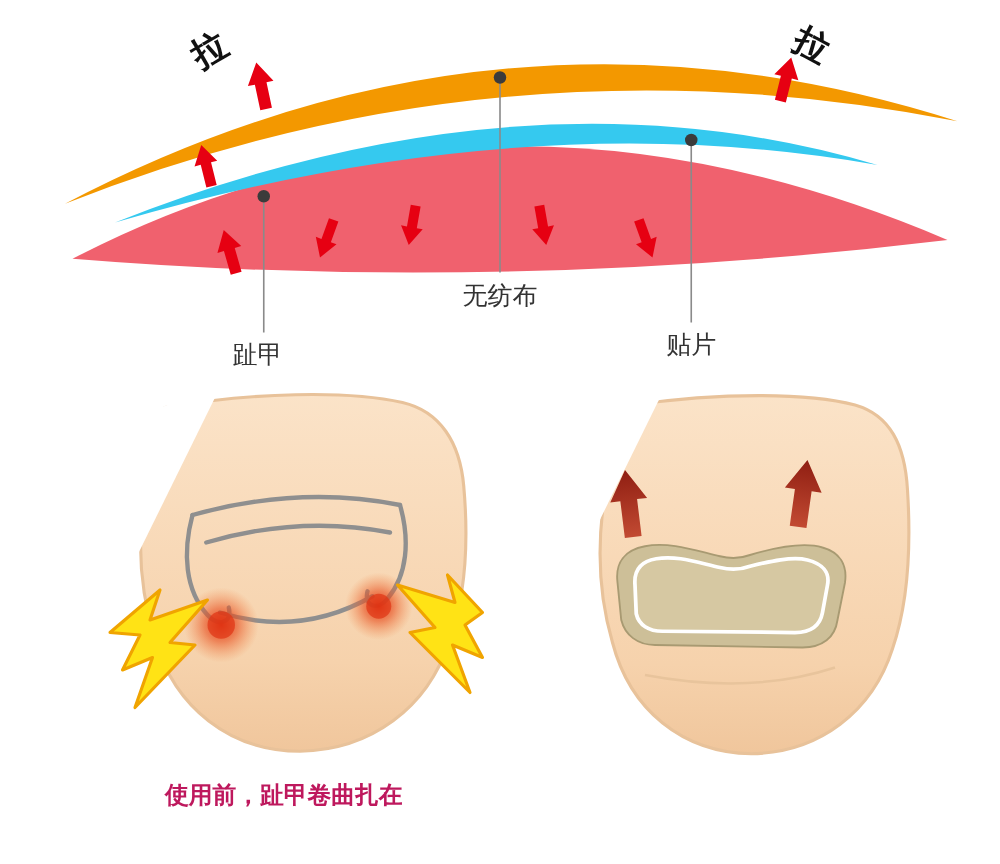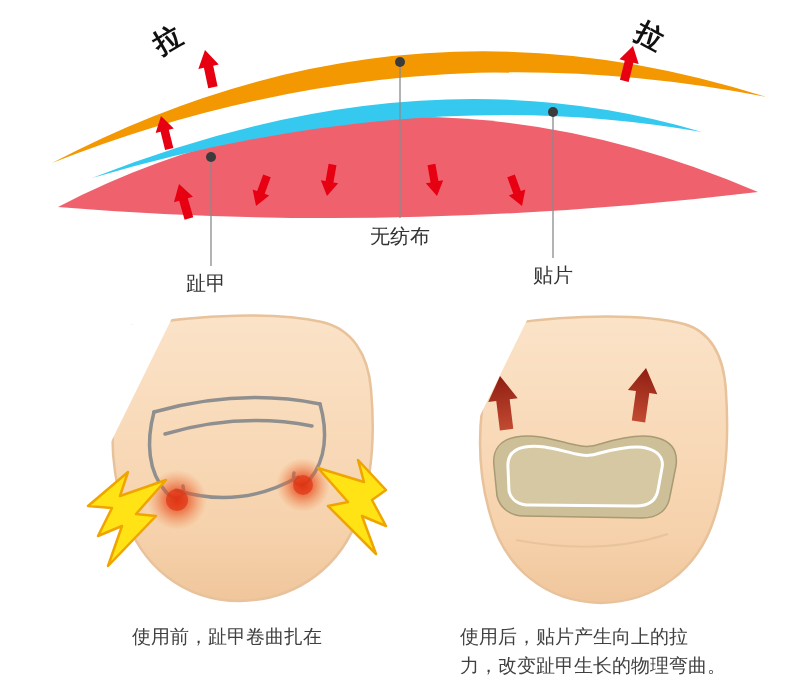--- a/index.html
+++ b/index.html
@@ -30,22 +30,22 @@
   }
   figure { margin: 0; width: 340px; }
   .toe-skin { stroke: #e8c29a; stroke-width: 2.5; }
   .nail-line path { fill: none; stroke: #8f8f8f; stroke-width: 3.5; stroke-linecap: round; }
   .bolt { fill: #ffe315; stroke: #f0a400; stroke-width: 2.5; stroke-linejoin: round; }
   .patch-outer { stroke: #a89a72; stroke-width: 1.5; }
   .patch-inner { stroke: #ffffff; stroke-width: 3; }
   figcaption.cap {
     font-size: 19px;
     line-height: 1.5;
-    color: #404040;
-    font-weight: 400;
+    color: #be185d;
+    font-weight: 700;
     margin-top: 4px;
   }
   .cap-before { padding-left: 60px; }
   .cap-after  { padding-left: 24px; }
 </style>
 </head>
 <body>
 
 <div class="page">
 
@@ -170,19 +170,18 @@
                  C 222 137 228 144 226 154 L 222 176 C 220 187 212 192 200 192
                  L 94 191 C 83 191 75 186 73 177 Z"></path>
 
         <g fill="url(#arrG)">
           <use href="#arrUpB" transform="translate(64,62) rotate(-7) scale(1.35)"></use>
           <use href="#arrUpB" transform="translate(210,54) rotate(8) scale(1.35)"></use>
         </g>
       </svg>
 
       <figcaption class="cap cap-after">
-        <span>使用后，贴片产生向上的拉</span><br>
-        <span>力，改变趾甲生长的物理弯曲。</span>
+        <br>
       </figcaption>
     </figure>
 
   </div>
 </div>
 
 </body></html>

